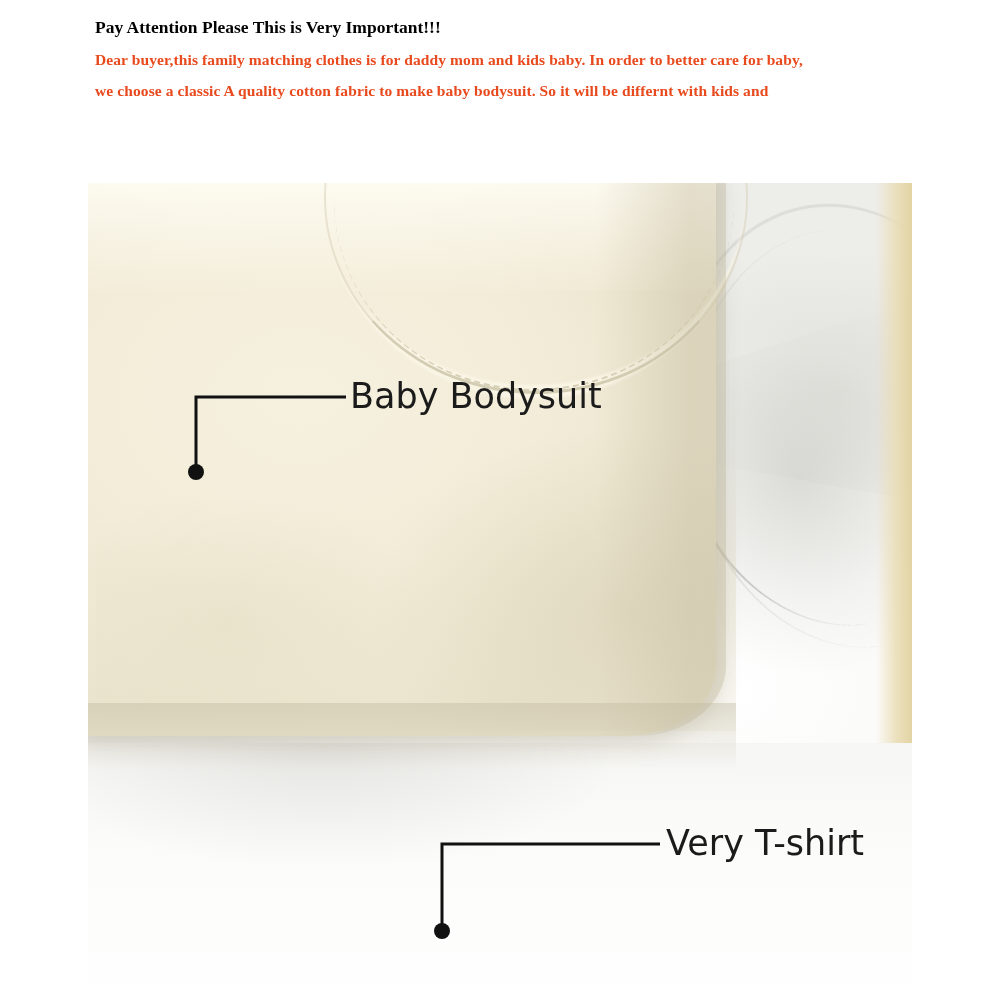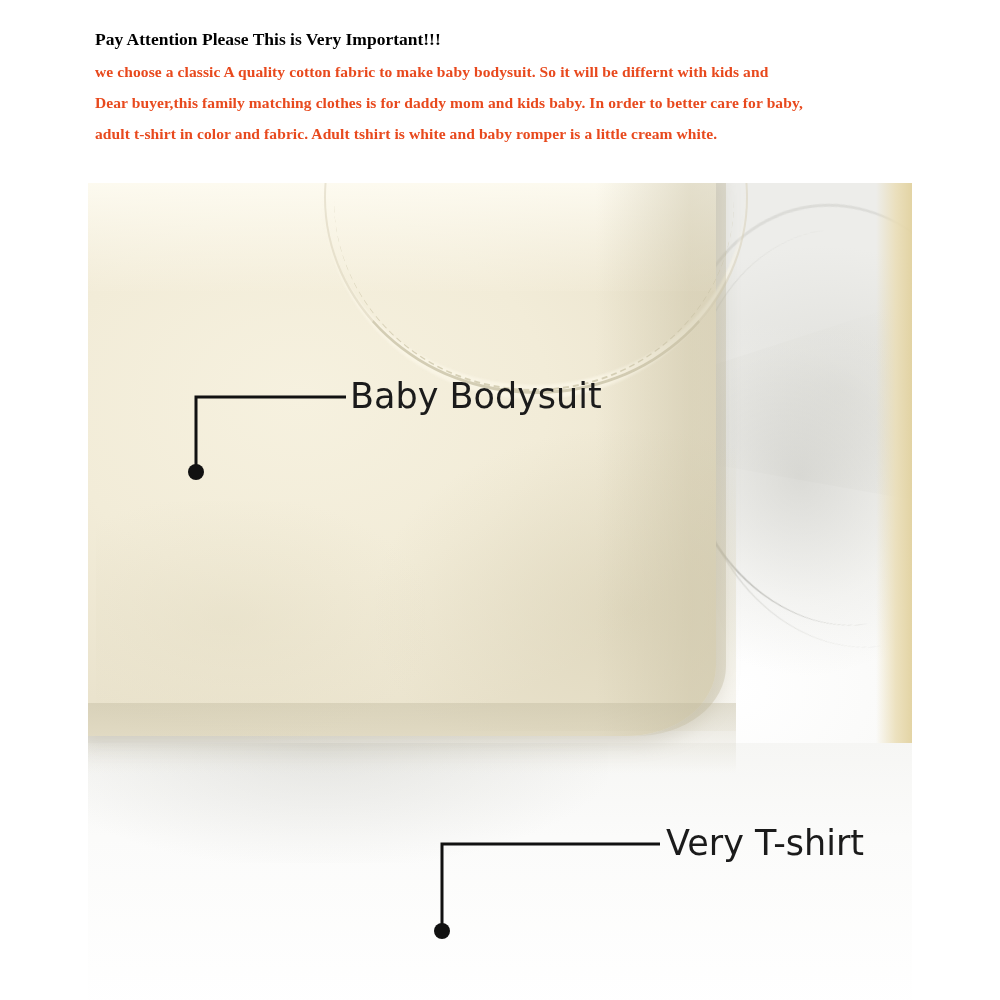--- a/index.html
+++ b/index.html
@@ -19,21 +19,21 @@
     position: relative;
     width: 1000px;
     height: 1000px;
     background: #ffffff;
   }
 
   
   .notice {
     position: absolute;
     left: 0;
-    top: 16px;
+    top: 4px;
     width: 1000px;
     padding: 12px 0 8px 0;
     box-sizing: border-box;
   }
   .notice-title {
     font-family: "Liberation Serif", serif;
     font-weight: bold;
     font-size: 17.5px;
     color: #000000;
     margin-left: 95px;
@@ -252,23 +252,22 @@
   }
 </style>
 </head>
 <body>
 
 <div id="page">
 
   <div class="notice">
     <div class="notice-title">Pay Attention Please This is Very Important!!!</div>
     <div class="notice-body">
+      <div class="notice-line">Dear buyer,this family matching clothes is for daddy mom and kids baby. In order to better care for baby,</div>
       <div class="notice-line">we choose a classic A quality cotton fabric to make baby bodysuit. So it will be differnt with kids and</div>
-      <div class="notice-line">Dear buyer,this family matching clothes is for daddy mom and kids baby. In order to better care for baby,</div>
-      <div class="notice-line">adult t-shirt in color and fabric. Adult tshirt is white and baby romper is a little cream white.</div>
     </div>
   </div>
 
   <div class="photo">
     <div class="bg-white-shirt"></div>
     <div class="collar-shadow-2"></div>
     <div class="collar-shadow-1"></div>
     <div class="seam seam-a"></div>
     <div class="seam seam-b"></div>
     <div class="bg-right-edge"></div>

